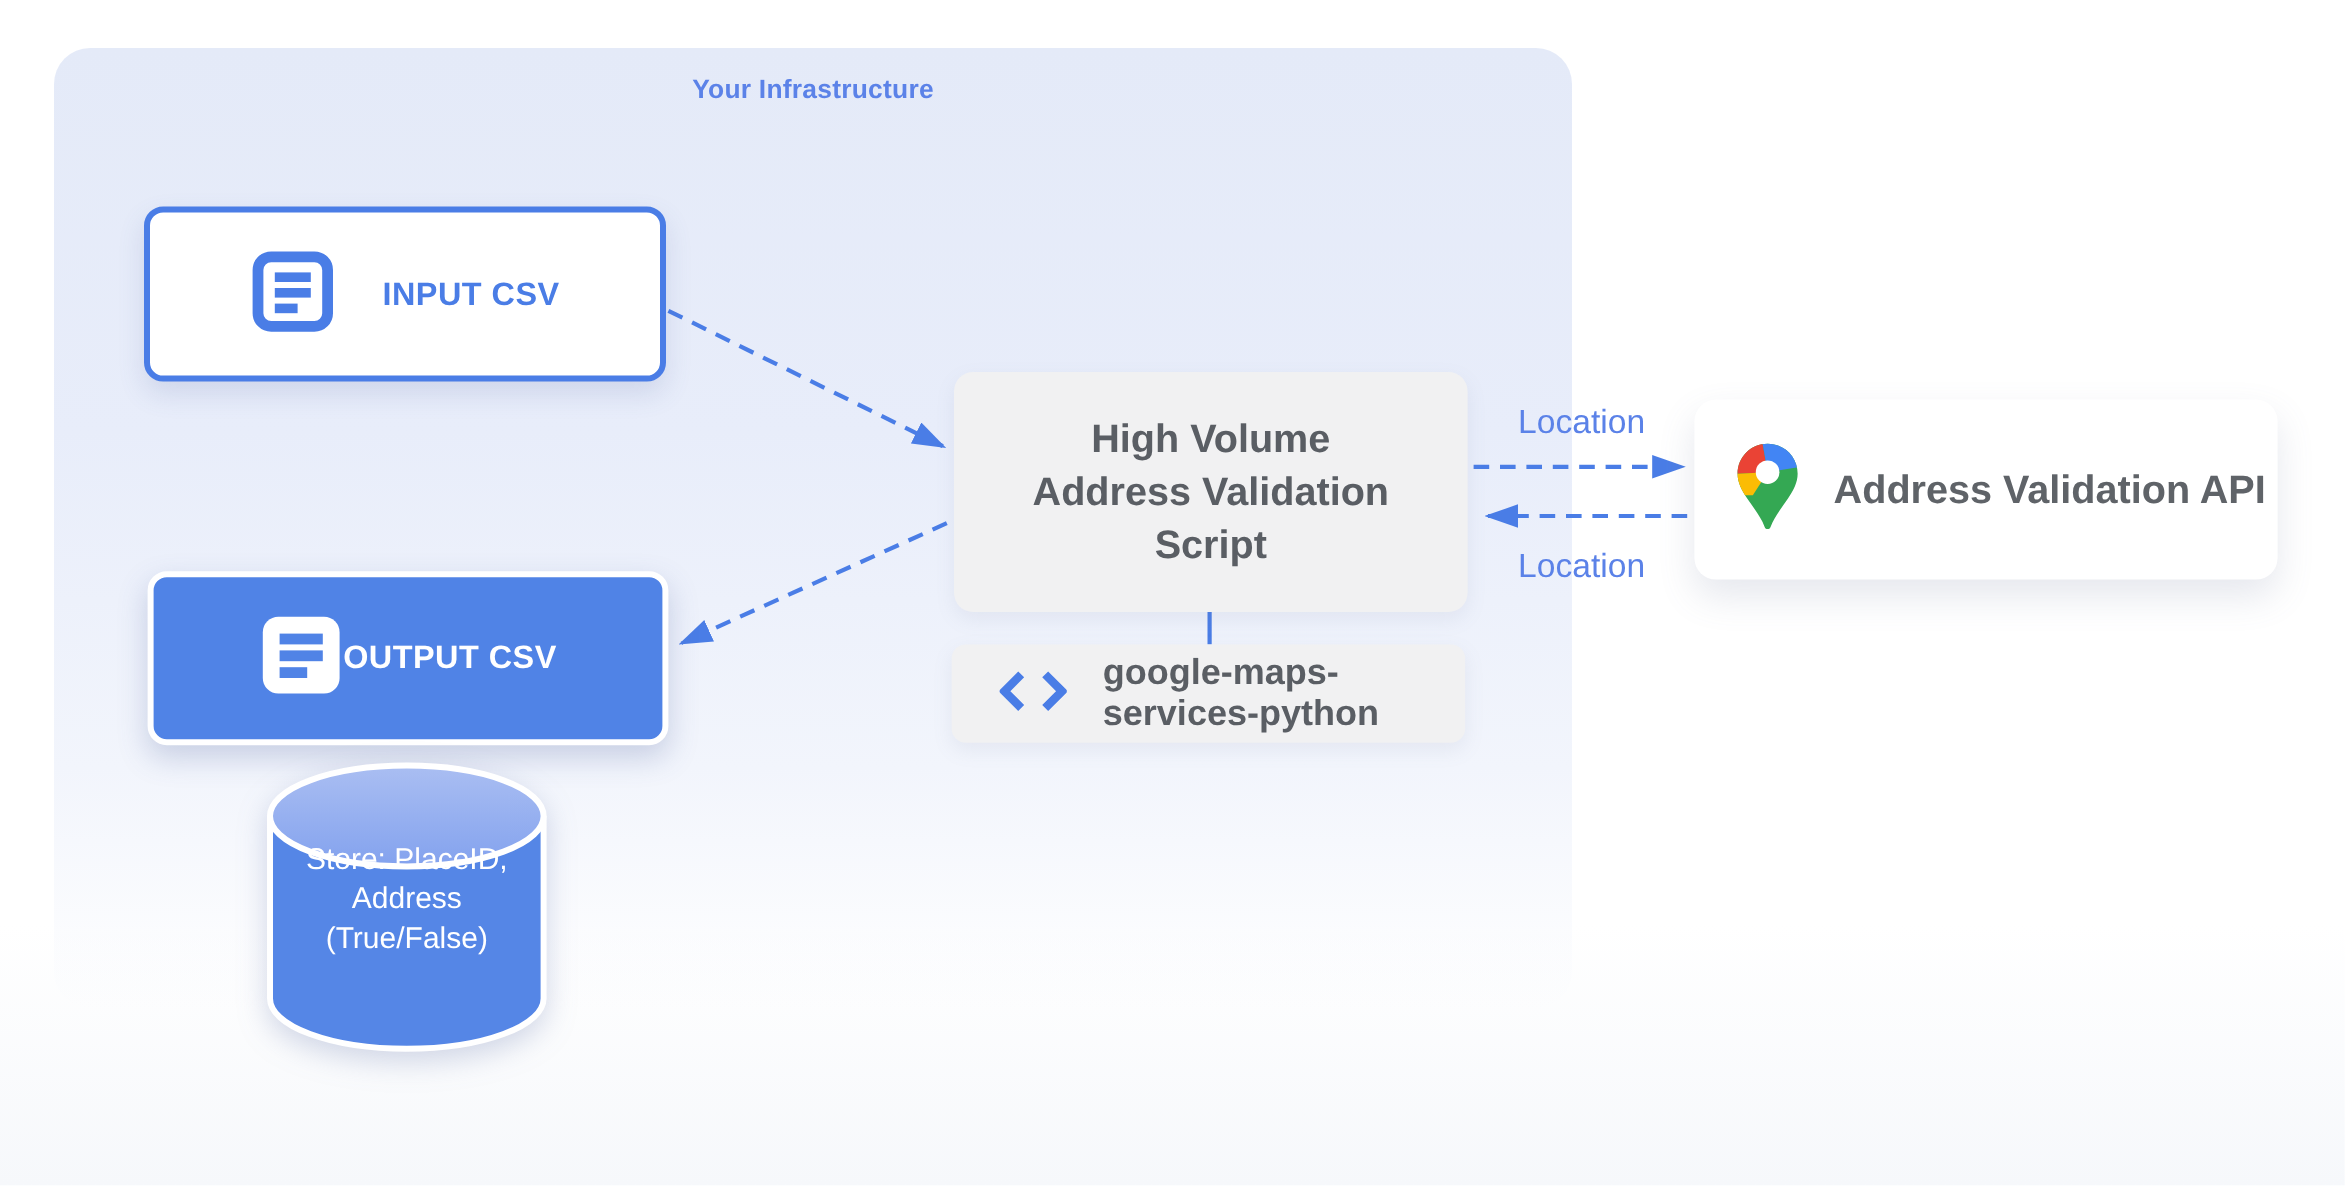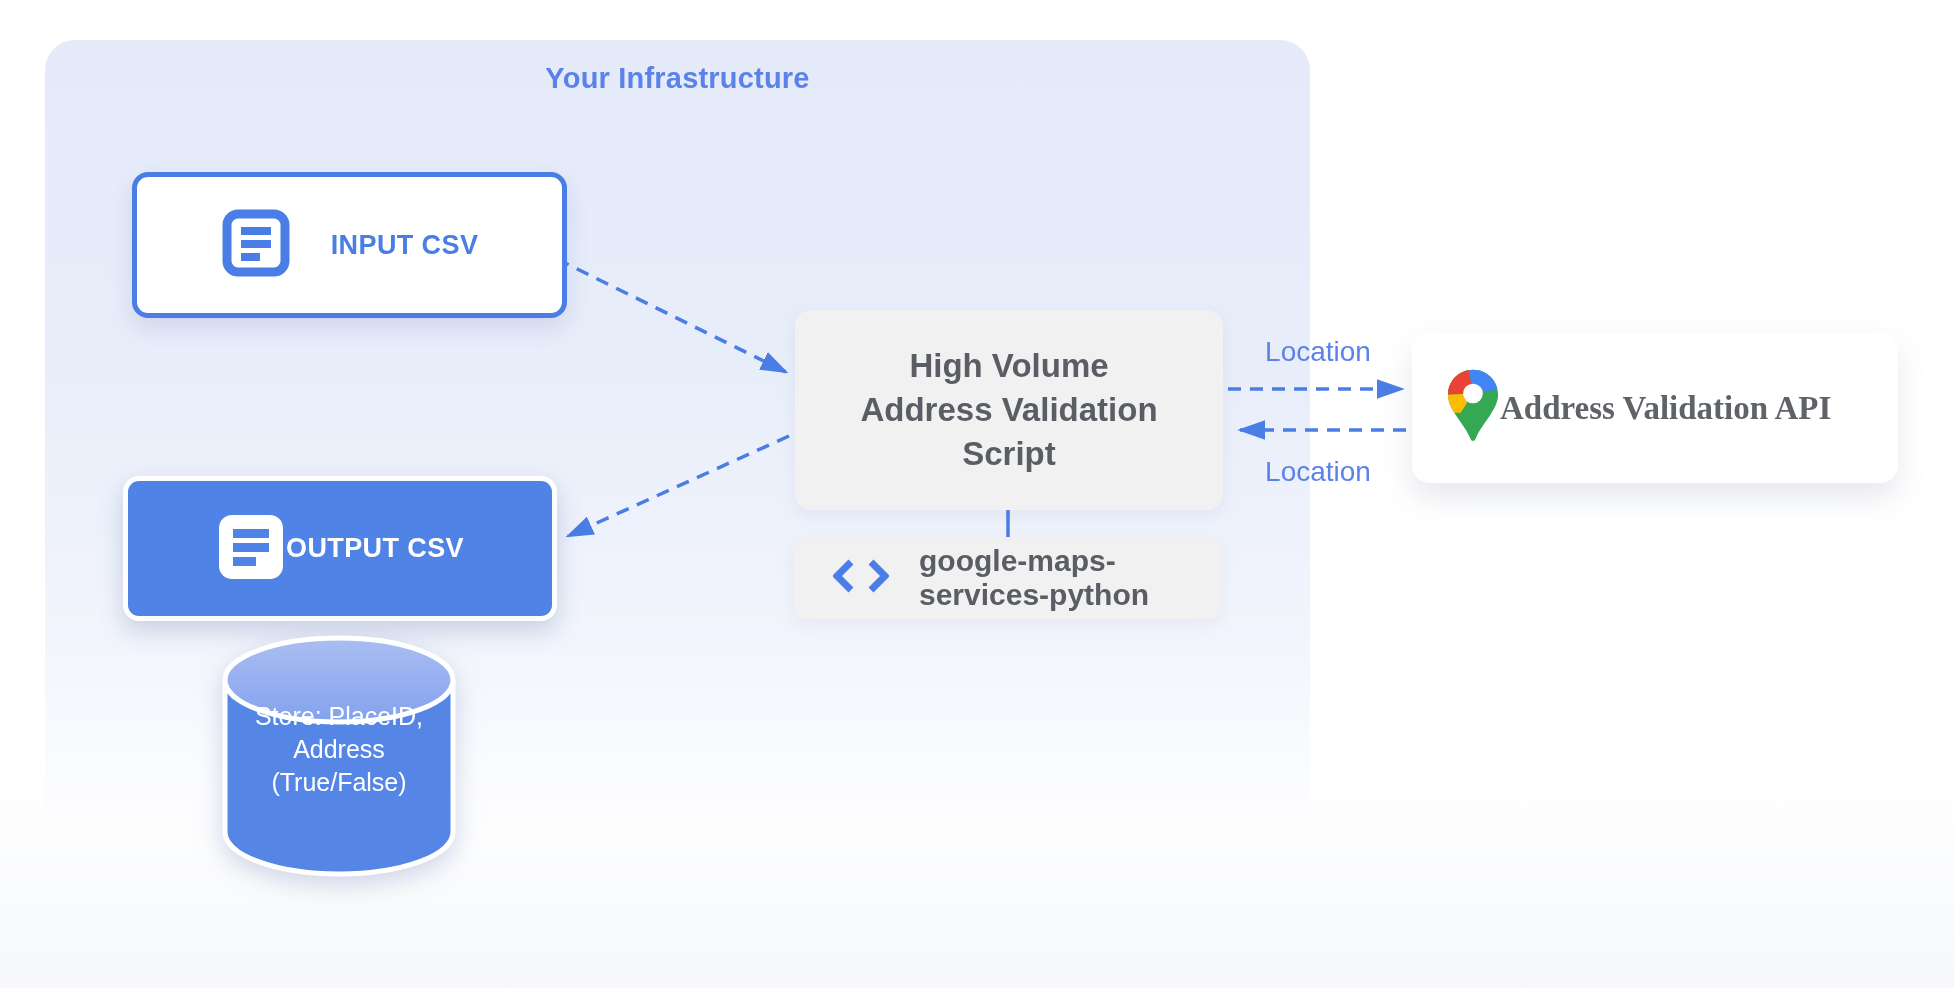--- a/index.html
+++ b/index.html
@@ -9,30 +9,30 @@
     background:linear-gradient(180deg,#ffffff 0%,#ffffff 78%,#f6f8fb 100%);
   }
   
   .infra-panel{
     position:absolute;left:45px;top:40px;width:1265px;height:800px;
     border-radius:30px;
     background:linear-gradient(180deg,#e4eaf8 0%,#e8edfa 40%,#f2f5fc 75%,rgba(250,251,254,0) 100%);
   }
   .infra-title{
     position:absolute;left:45px;top:62px;width:1265px;
-    text-align:center;font-size:29px;font-weight:bold;color:#5b82e8;
+    text-align:center;font-size:22px;font-weight:bold;color:#5b82e8;
     letter-spacing:.2px;
   }
   
   .node{position:absolute;display:flex;align-items:center;box-sizing:border-box;}
   .input-box{
     left:120px;top:172px;width:435px;height:146px;
     background:#ffffff;border:5px solid #4a7de6;border-radius:16px;
     box-shadow:0 10px 22px rgba(80,100,160,.16);
-    justify-content:center;gap:40px;margin-left:12px;
+    justify-content:center;gap:40px;
   }
   .input-box .label{font-size:27px;font-weight:bold;color:#4a7de6;letter-spacing:.4px;}
   .output-box{
     left:123px;top:476px;width:434px;height:145px;
     background:#5083e6;border:5px solid #ffffff;border-radius:16px;
     box-shadow:0 10px 24px rgba(80,100,160,.25);
     justify-content:center;
   }
   .output-box .label{font-size:27px;font-weight:bold;color:#ffffff;letter-spacing:.4px;}
   .script-box{
@@ -50,21 +50,21 @@
     box-shadow:0 6px 16px rgba(120,130,160,.10);
     padding-left:40px;gap:30px;
   }
   .library-box .label{
     font-size:30px;font-weight:bold;color:#5a5e64;line-height:1.12;white-space:pre-line;
   }
   .api-box{
     left:1412px;top:333px;width:486px;height:150px;
     background:#ffffff;border-radius:18px;
     box-shadow:0 14px 30px rgba(100,115,150,.16);
-    padding-left:34px;font-family:Liberation Serif, serif;
+    padding-left:34px;gap:28px;
   }
   .api-box .label{font-size:33px;font-weight:bold;color:#5f6368;}
   
   .datastore{position:absolute;left:220px;top:634px;width:238px;height:246px;}
   .datastore svg{filter:drop-shadow(0 8px 12px rgba(80,100,160,.25));}
   .datastore .label{
     position:absolute;left:0;top:66px;width:238px;text-align:center;
     font-size:25px;font-weight:normal;color:#ffffff;line-height:1.32;white-space:pre-line;
   }
   

